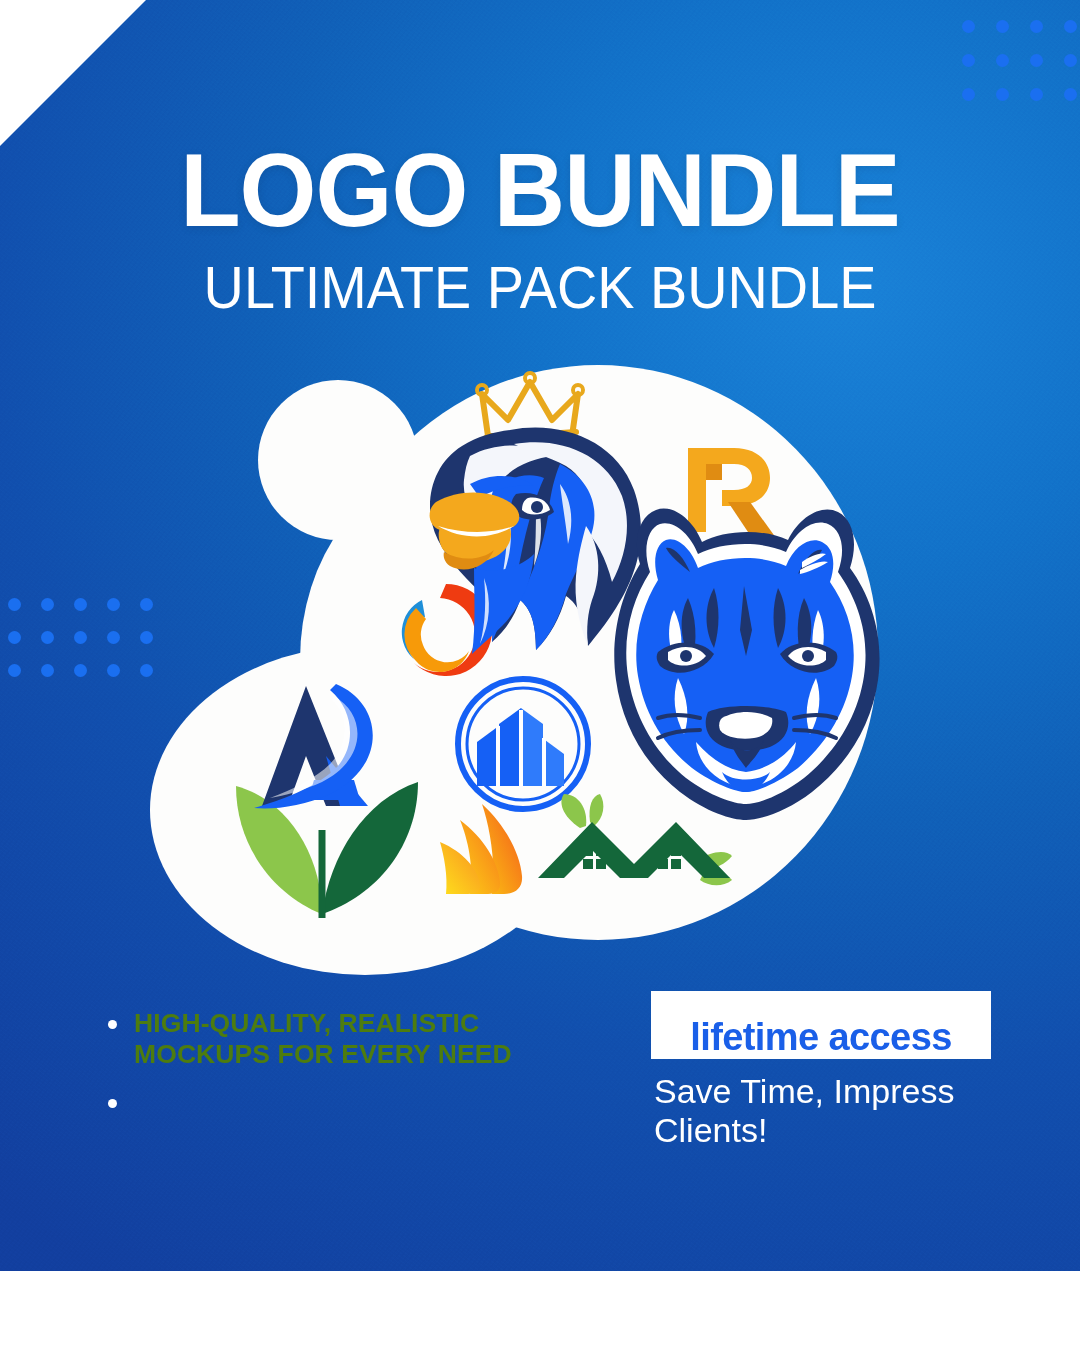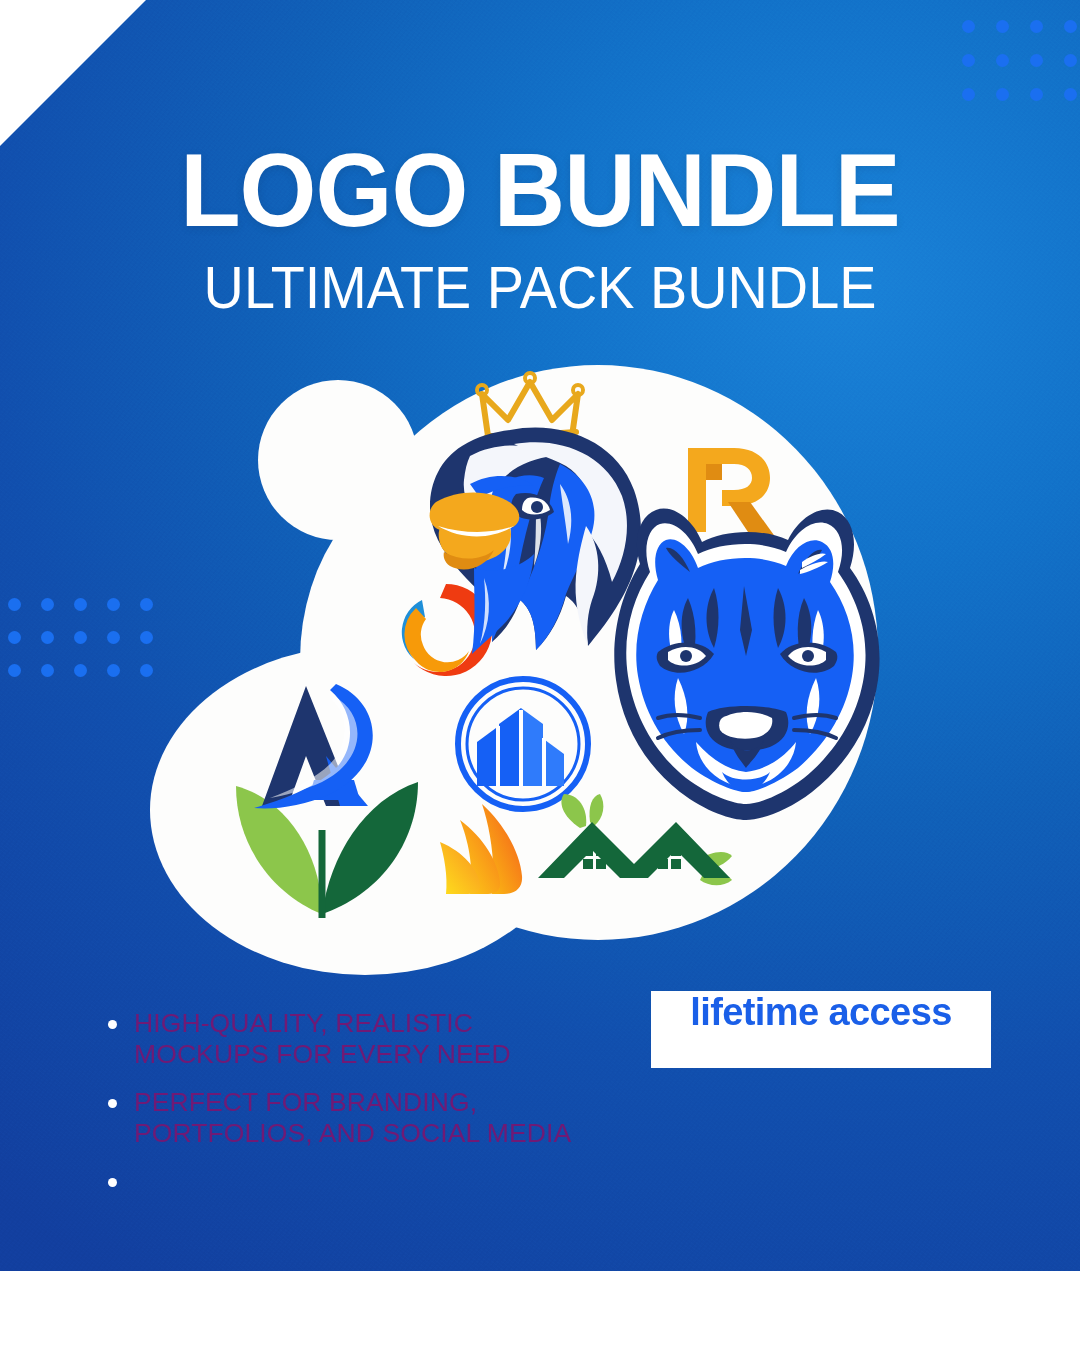--- a/index.html
+++ b/index.html
@@ -71,29 +71,29 @@
   .features{position:absolute;left:108px;top:1008px;width:470px;}
   .feat{
     position:relative;display:flex;align-items:flex-start;
     margin-bottom:17px;
   }
   .feat .bullet{
     flex:0 0 auto;width:9px;height:9px;border-radius:50%;
     background:#ffffff;margin:12px 17px 0 0;
   }
   .feat .txt{
-    color:#701a75;
-    font-size:26.5px;line-height:1.17;font-weight:400;
+    color:#4d7c0f;
+    font-size:26.5px;line-height:1.17;font-weight:700;
     letter-spacing:.1px;
   }
 
   
   .badge{
-    position:absolute;left:651px;top:991px;width:340px;height:77px;
-    background:#ffffff;display:flex;align-items:flex-start;justify-content:center;
+    position:absolute;left:651px;top:991px;width:340px;height:68px;
+    background:#ffffff;display:flex;align-items:flex-end;justify-content:center;
   }
   .badge span{
     color:#1a5fe8;font-weight:700;font-size:38px;letter-spacing:-.6px;
   }
   .tagline{
     position:absolute;left:654px;top:1072px;width:350px;
     color:#ffffff;font-size:34px;line-height:1.16;font-weight:400;
   }
 
   
@@ -339,24 +339,21 @@
   <div class="title">LOGO BUNDLE</div>
   <div class="subtitle">ULTIMATE PACK BUNDLE</div>
 
   <div class="features">
     <div class="feat">
       <span class="bullet"></span>
       <span class="txt">HIGH-QUALITY, REALISTIC MOCKUPS FOR EVERY NEED</span>
     </div>
     <div class="feat">
       <span class="bullet"></span>
-      <span class="txt">PERFECT FOR BRANDING, PORTFOLIOS, AND SOCIAL MEDIA</span>
-    </div>
-    <div class="feat">
-      <span class="bullet"></span>
     </div>
   </div>
 
   <div class="badge">
     <span>lifetime access</span>
   </div>
+  <div class="tagline">Save Time, Impress Clients!</div>
 
 </div>
 
 </body></html>

